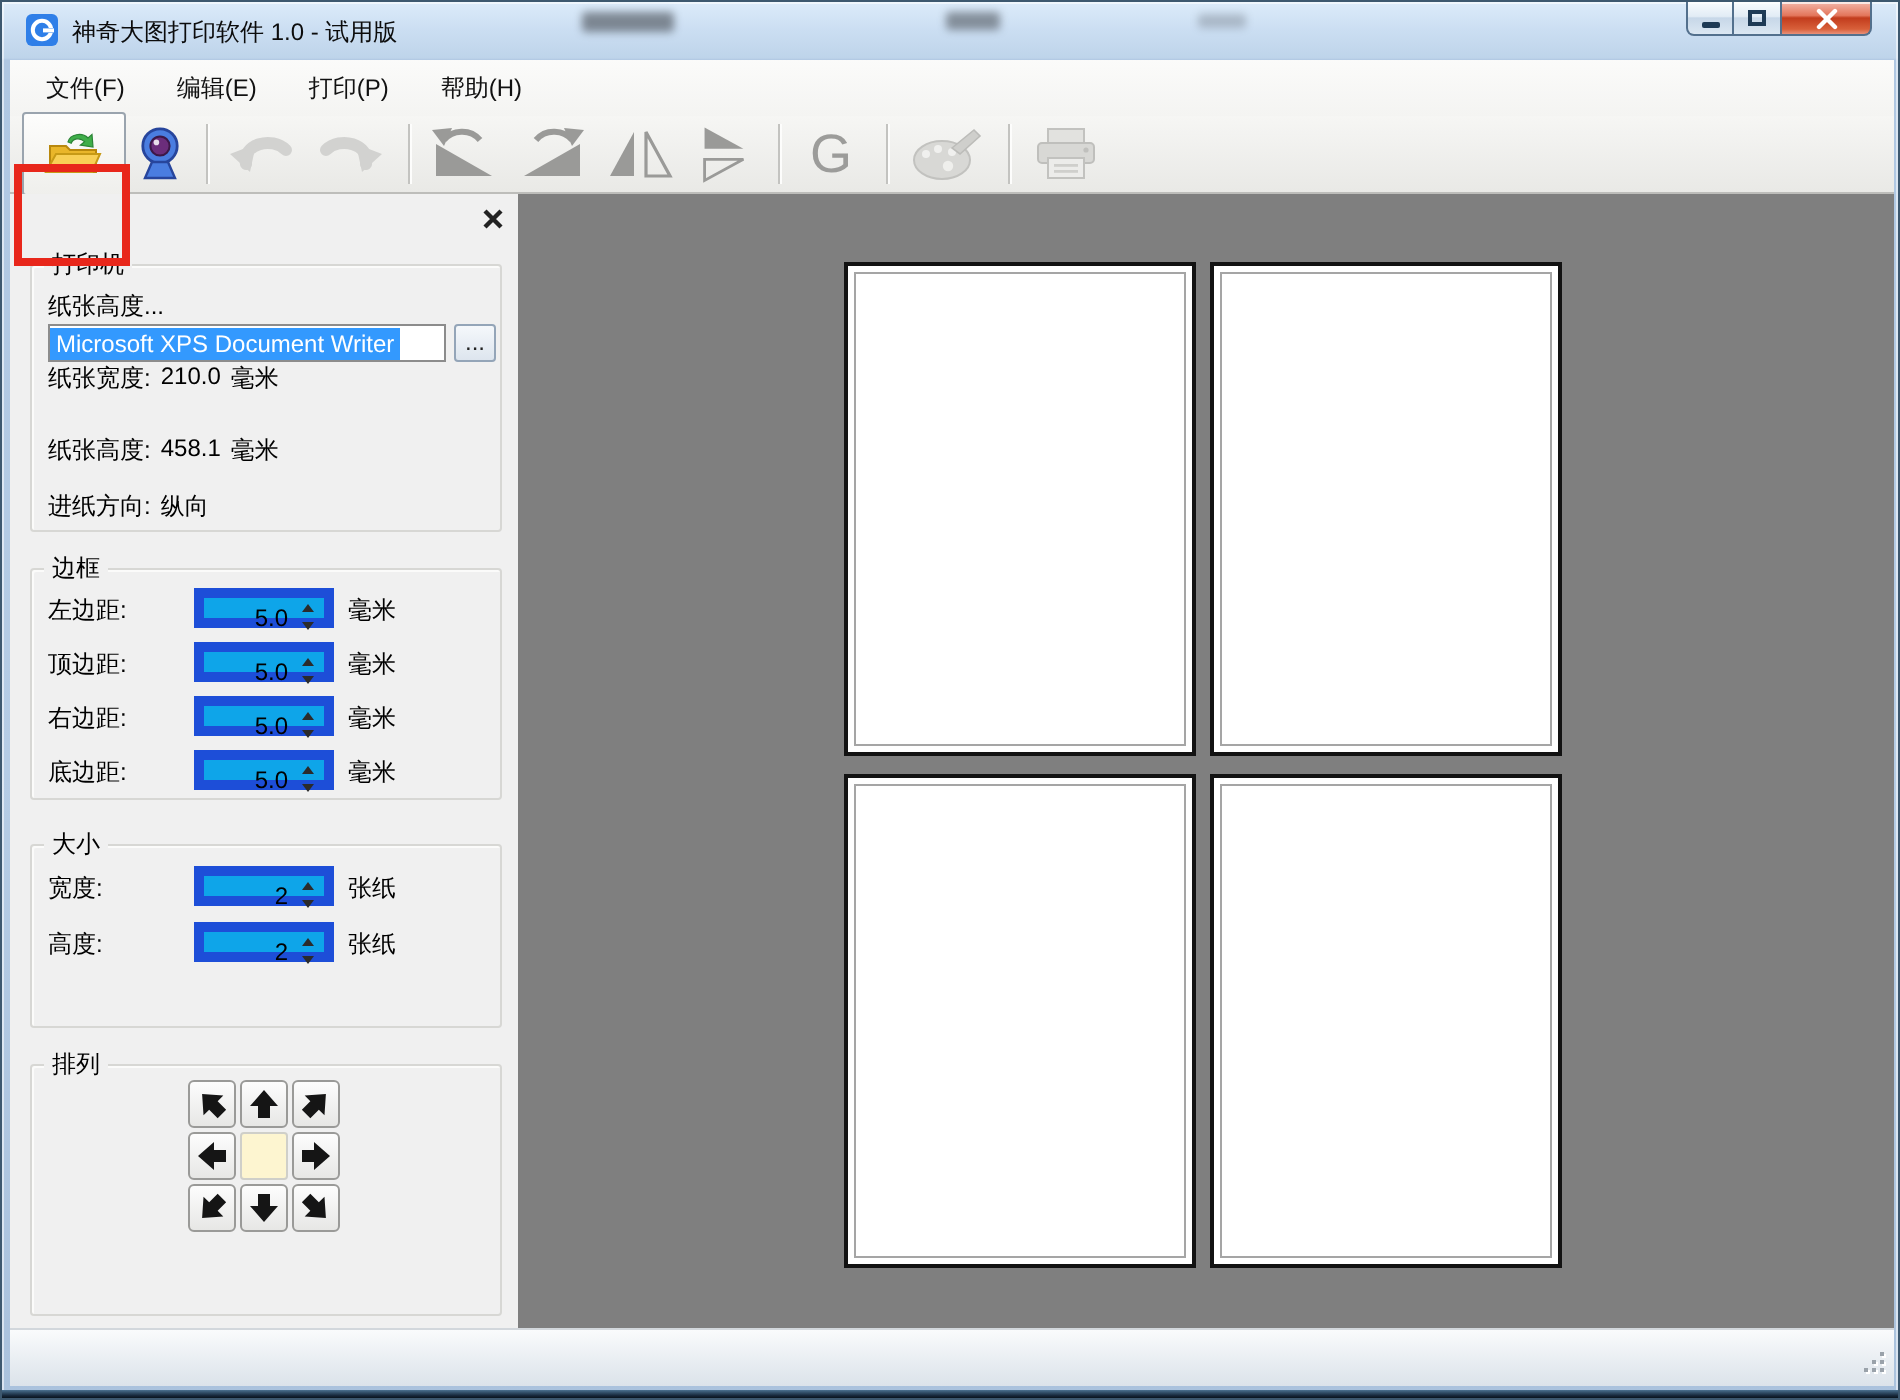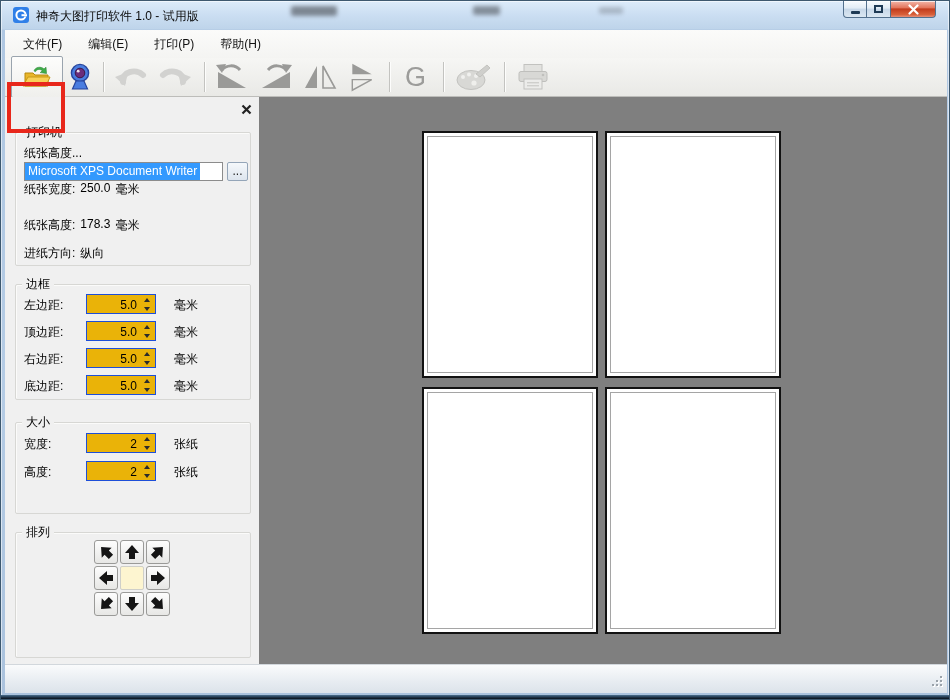--- a/index.html
+++ b/index.html
@@ -56,32 +56,32 @@
   .sb-close{position:absolute;top:7px;right:6px;width:12px;height:12px;cursor:default;}
   .group{position:absolute;left:10px;width:236px;border:1px solid #d7d7d4;border-radius:2px;
     box-shadow:inset 1px 1px 0 #fbfbfa;}
   .group-label{position:absolute;top:-8px;left:6px;background:#f0f0f0;padding:0 4px;line-height:14px;}
   .g1{top:35px;height:134px;}
   .g2{top:187px;height:116px;}
   .g3{top:325px;height:92px;padding-left:40px;}
   .g4{top:435px;height:126px;}
   .g1-select{position:absolute;top:12px;left:8px;}
   .printer-field{position:absolute;top:29px;left:8px;width:199px;height:19px;background:#fff;
-    border:1px solid #8c8c8c;display:flex;overflow:hidden;}
+    border:1px solid #8c8c8c;display:flex;align-items:center;overflow:hidden;}
   .printer-sel{background:#3399fe;color:#fff;padding:1px 3px;white-space:nowrap;}
   .browse-btn{position:absolute;top:29px;left:211px;width:21px;height:19px;
     background:linear-gradient(#f5f8fb,#dde5ee);border:1px solid #94a5b8;border-radius:2px;
     display:flex;align-items:center;justify-content:center;line-height:5px;color:#222;}
   .info-line{position:absolute;left:8px;display:flex;gap:5px;white-space:nowrap;}
   .i1{top:48px;} .i2{top:84px;} .i3{top:112px;justify-content:space-between;}
   
   .srow{position:absolute;left:0;right:0;height:20px;}
   .srow .lbl{position:absolute;left:8px;top:3px;}
   .srow .unit{position:absolute;left:158px;top:3px;}
-  .spin-field{position:absolute;left:70px;top:0;width:70px;height:20px;background:#eab308;border:1px solid #1d4ed8;}
+  .spin-field{position:absolute;left:81px;top:0;width:70px;height:20px;background:#0ea5e9;border:5px solid #1d4ed8;}
   .spin-val{position:absolute;right:18px;top:3px;}
   .spinner{position:absolute;right:1px;top:0;width:14px;height:18px;display:flex;flex-direction:column;}
   .spin-up,.spin-dn{flex:1;display:flex;align-items:center;justify-content:center;}
   .tri-up{width:0;height:0;border-left:3px solid transparent;border-right:3px solid transparent;border-bottom:4px solid #2b2b2b;}
   .tri-dn{width:0;height:0;border-left:3px solid transparent;border-right:3px solid transparent;border-top:4px solid #2b2b2b;}
   .g2 .r1{top:9px;} .g2 .r2{top:36px;} .g2 .r3{top:63px;} .g2 .r4{top:90px;text-decoration:underline;}
   .g3 .r1{top:10px;} .g3 .r2{top:38px;} .g3 .r3{top:66px;}
   
   .arr-grid{position:absolute;left:78px;top:7px;display:grid;grid-template-columns:repeat(3,24px);
     grid-template-rows:repeat(3,24px);gap:2px;}
@@ -242,26 +242,26 @@
 
         <div class="group g1">
           <span class="group-label">打印机</span>
           <div class="g1-select">纸张高度...</div>
           <div class="printer-field">
             <span class="printer-sel">Microsoft XPS Document Writer</span>
           </div>
           <div class="browse-btn">...</div>
           <div class="info-line i1">
             <span>纸张宽度:</span>
-            <span>250.0</span>
+            <span>210.0</span>
             <span>毫米</span>
           </div>
           <div class="info-line i2">
             <span>纸张高度:</span>
-            <span>178.3</span>
+            <span>458.1</span>
             <span>毫米</span>
           </div>
           <div class="info-line i3">
             <span>进纸方向:</span>
             <span>纵向</span>
           </div>
         </div>
 
         <div class="group g2">
           <span class="group-label">边框</span>

